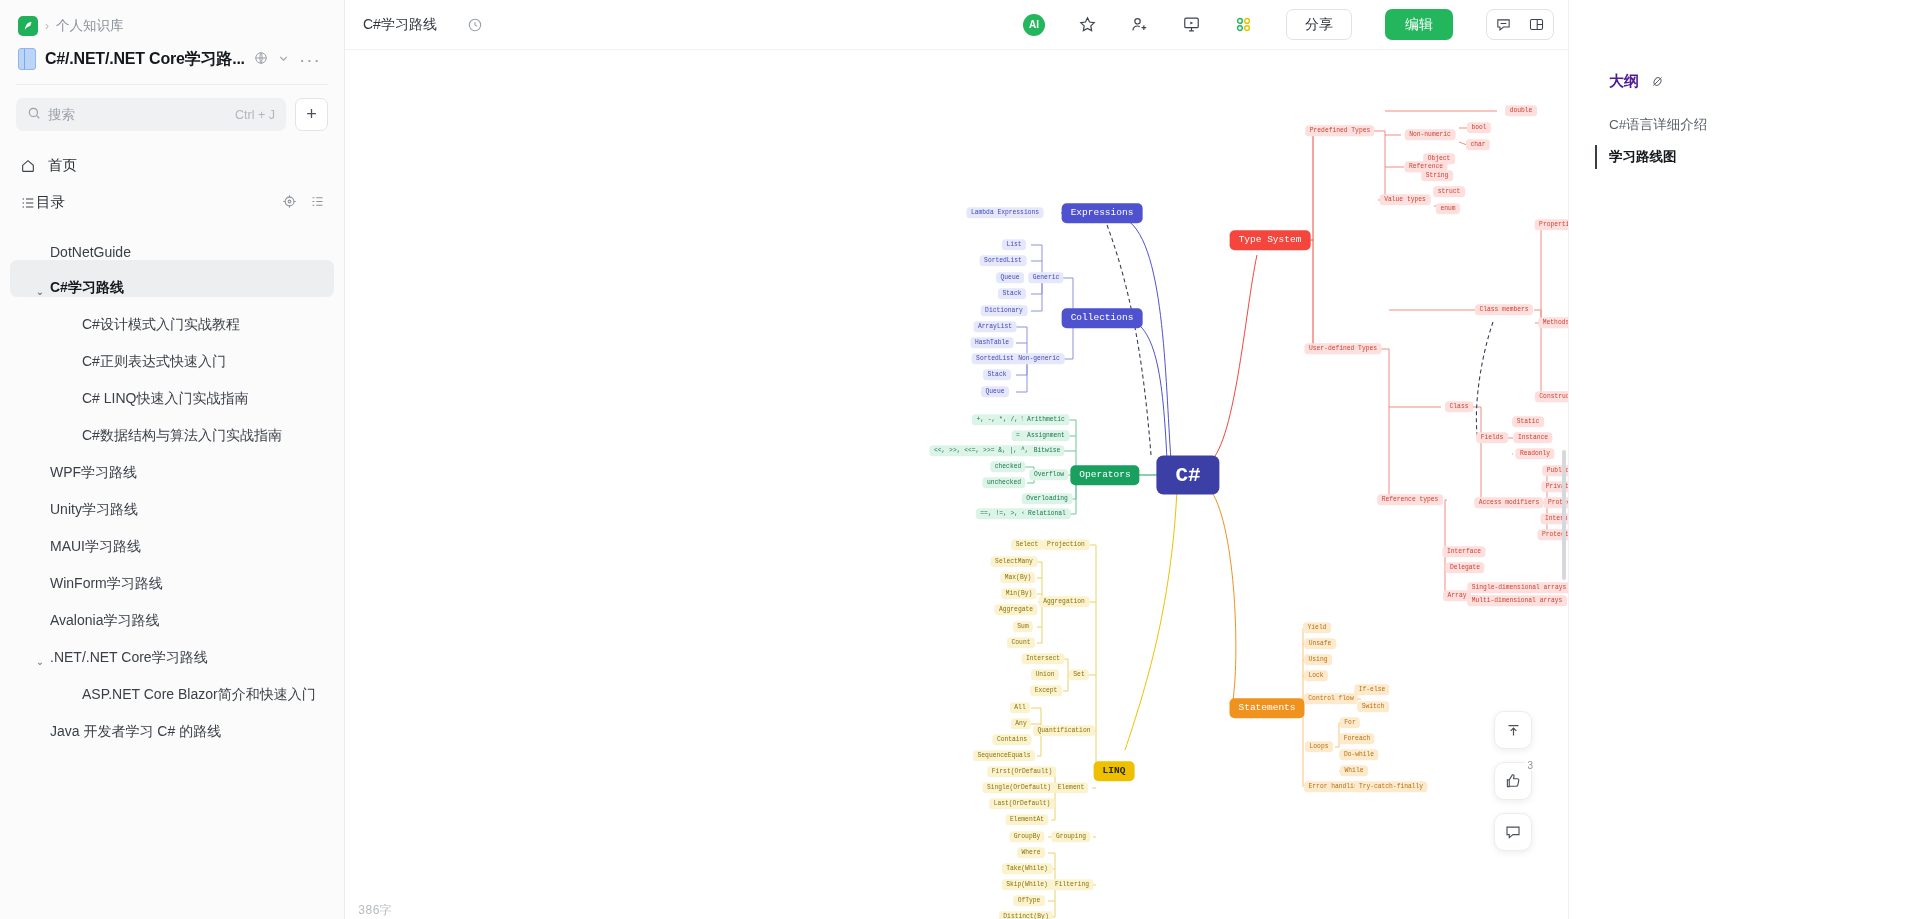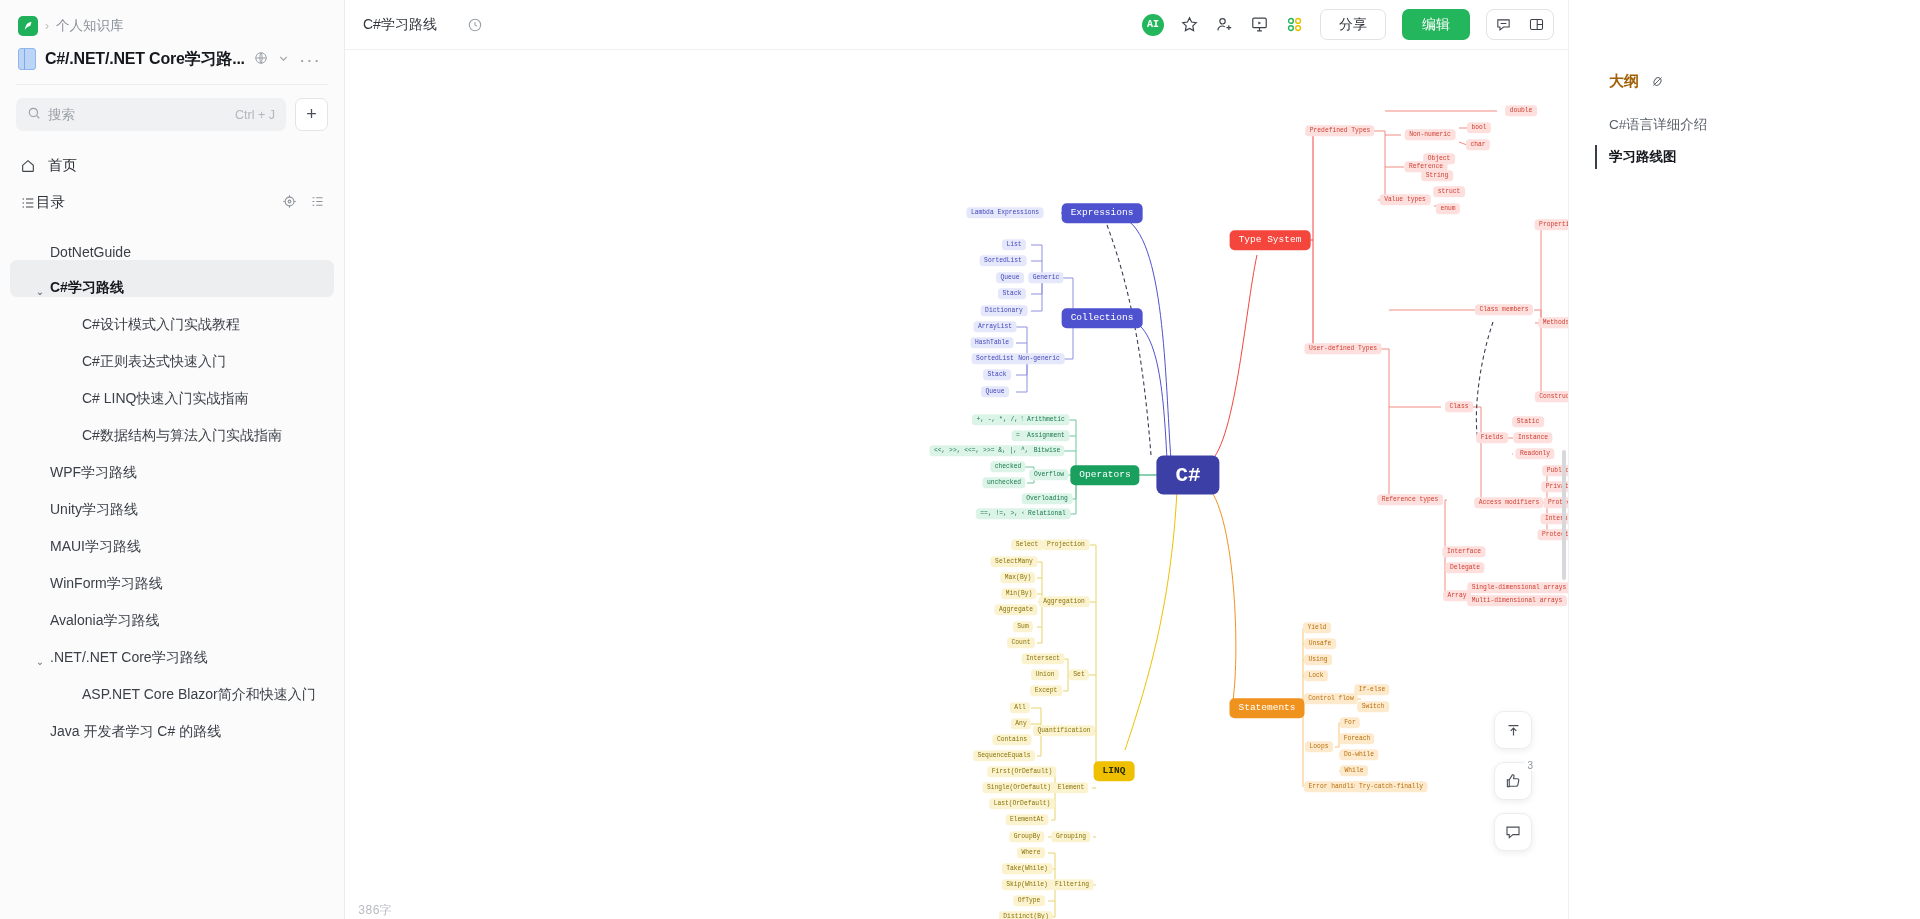--- a/index.html
+++ b/index.html
@@ -53,21 +53,21 @@
   .lvl1 { padding-left:20px; }
   .lvl2 { padding-left:52px; }
 
   
   .main { flex:1; display:flex; flex-direction:column; min-width:0; position:relative; background:#fff;}
   .topbar { height:50px; display:flex; align-items:center; justify-content:space-between;
             padding:0 14px 0 12px; border-bottom:1px solid #f0f0f0; background:#fff; }
   .tb-left { display:flex; align-items:center; gap:30px; padding-left:6px;}
   .tb-doc { font-size:14px; color:#31363d; }
   .tb-ic { color:#9aa0a8; cursor:pointer; display:flex; align-items:center; }
-  .tb-right { display:flex; align-items:center; gap:16px;font-family:Liberation Mono, monospace; }
+  .tb-right { display:flex; align-items:center; gap:33px; }
   .ai-badge { width:22px;height:22px;border-radius:50%;background:#23b65d;color:#fff;font-size:10px;
               font-weight:700;display:flex;align-items:center;justify-content:center; cursor:pointer;}
   .icon-btn { color:#3d424a; cursor:pointer; display:flex; align-items:center; justify-content:center; }
   .btn-share { height:31px; padding:0 18px; border:1px solid #e1e2e4; background:#fff; border-radius:7px;
                font-size:14px; color:#2c3037; display:flex;align-items:center; cursor:pointer; }
   .btn-edit { height:31px; padding:0 20px; background:#23b65d; color:#fff; border-radius:7px; font-size:14px;
               display:flex;align-items:center; cursor:pointer; font-weight:400; }
   .seg { display:flex; align-items:center; border:1px solid #e1e2e4; border-radius:8px; height:31px; overflow:hidden;}
   .seg > div { width:33px; height:100%; display:flex;align-items:center;justify-content:center;
                color:#3d424a; cursor:pointer; }
@@ -91,21 +91,21 @@
   .n-sub.blue  { background:#e5e7fb; color:#4347b8; }
   .n-sub.red   { background:#fde0dd; color:#cf4034; }
   .n-sub.green { background:#dcf3e8; color:#17794a; }
   .n-sub.orange{ background:#fdeacd; color:#b96e0c; }
   .n-sub.yellow{ background:#fbf3cf; color:#8a7208; }
   svg.links { position:absolute; left:0; top:0; overflow:visible; }
 
   
   .outline { width:352px; flex:0 0 352px; border-left:1px solid #f0f0f0; padding:72px 0 0 0; background:#fff;}
   .ol-head { display:flex; align-items:center; gap:11px; padding:0 0 18px 40px; }
-  .ol-title { font-size:15px; font-weight:700; color:#a16207; }
+  .ol-title { font-size:15px; font-weight:700; color:#4c1d95; }
   .ol-eye { color:#60656d; display:flex; }
   .ol-item { font-size:13.5px; color:#5a6069; padding:7px 0 7px 40px; cursor:pointer; position:relative; }
   .ol-item.active { color:#15181d; font-weight:700; }
   .ol-item.active:before { content:""; position:absolute; left:26px; top:4px; bottom:4px;
                            width:2px; background:#3a3f47; }
 
   
   .rail { position:absolute; right:36px; bottom:68px; display:flex; flex-direction:column; gap:13px; z-index:5;}
   .rail-btn { width:38px;height:38px;border-radius:10px;background:#fff;border:1px solid #eceded;
               box-shadow:0 2px 7px rgba(0,0,0,.07); display:flex;align-items:center;justify-content:center;

